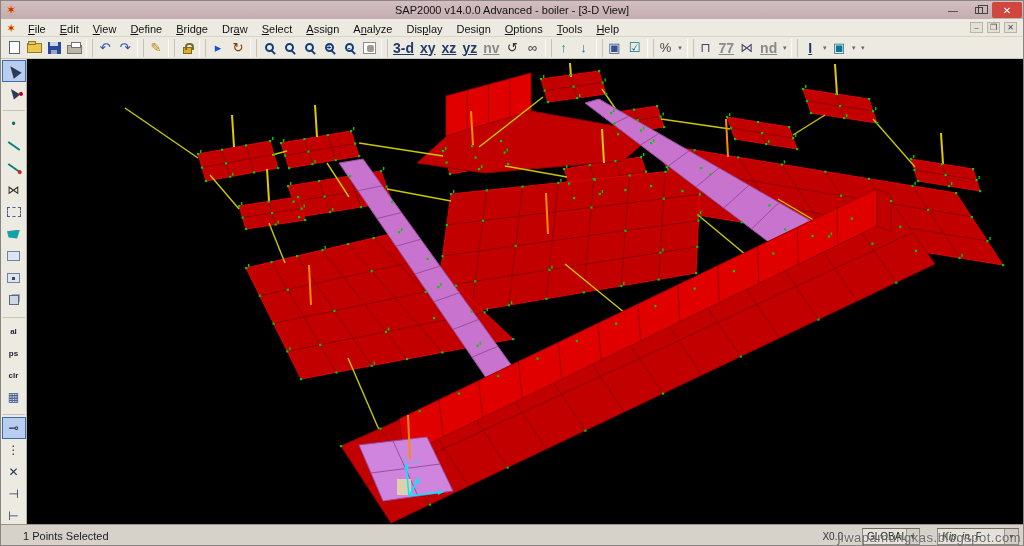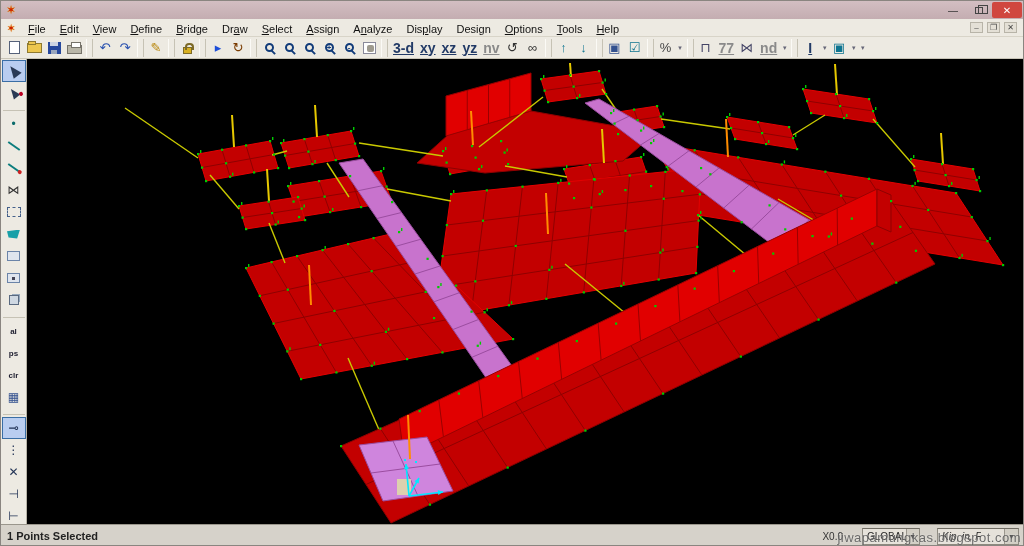--- a/index.html
+++ b/index.html
@@ -78,41 +78,42 @@
   .ic-rect{width:13px;height:10px;border:1px solid #6b84a8;background:#dfe5ee;}
   .ic-rectdot{width:13px;height:10px;border:1px solid #6b84a8;background:#dfe5ee;position:relative;}
   .ic-rectdot:after{content:"";position:absolute;left:4px;top:3px;width:3px;height:3px;background:#445;}
   .ic-cube{width:10px;height:10px;border:1px solid #5a6a80;background:#cfd8e2;box-shadow:2px -2px 0 -1px #96a8bc;}
   
   #viewport{position:absolute;left:26px;top:58px;width:998px;height:465px;background:#000;}
   #viewport svg{display:block;}
   
   #statusbar{position:absolute;left:0;top:523px;width:100%;height:23px;background:#D6D2CA;
     border-top:1px solid #9a968c;display:flex;align-items:center;font-size:11px;color:#222;}
-  #statusbar .sel-text{padding-left:6px;font-weight:bold;}
+  #statusbar .sel-text{padding-left:22px;}
   #statusbar .right{margin-left:auto;display:flex;align-items:center;gap:17px;padding-right:4px;position:relative;}
   #statusbar .coords{font-size:10px;color:#333;margin-right:2px;}
   .combo{height:17px;background:#e6e2da;border:1px solid #8d897f;border-top-color:#6f6b62;
     display:flex;align-items:center;font-size:10px;color:#222;padding-left:4px;}
   .combo .val{white-space:nowrap;overflow:hidden;}
   .combo .arrow{width:14px;height:15px;margin-left:auto;background:#d2cec4;border-left:1px solid #9a968c;
     display:flex;align-items:center;justify-content:center;font-size:7px;color:#333;}
   .combo.csys{width:58px;}
   .combo.units{width:82px;font-style:italic;}
   #watermark{position:absolute;right:2px;top:2px;font-size:13px;font-weight:normal;
     color:rgba(85,85,85,0.85);text-shadow:0 0 2px rgba(255,255,255,0.6);letter-spacing:0.5px;
     pointer-events:none;white-space:nowrap;}
 </style>
 </head>
 <body>
 
 <div id="window">
 
   <div id="titlebar">
     <span class="app-icon">✶</span>
+    <span class="t-title">SAP2000 v14.0.0 Advanced  - boiler - [3-D View]</span>
     <span class="t-controls">
       <span class="cap-btn">—</span>
       <span class="cap-btn">
           <span class="cap-restore-glyph"></span>
         </span>
       <span class="cap-btn close">✕</span>
     </span>
   </div>
 
   <div id="menubar">

